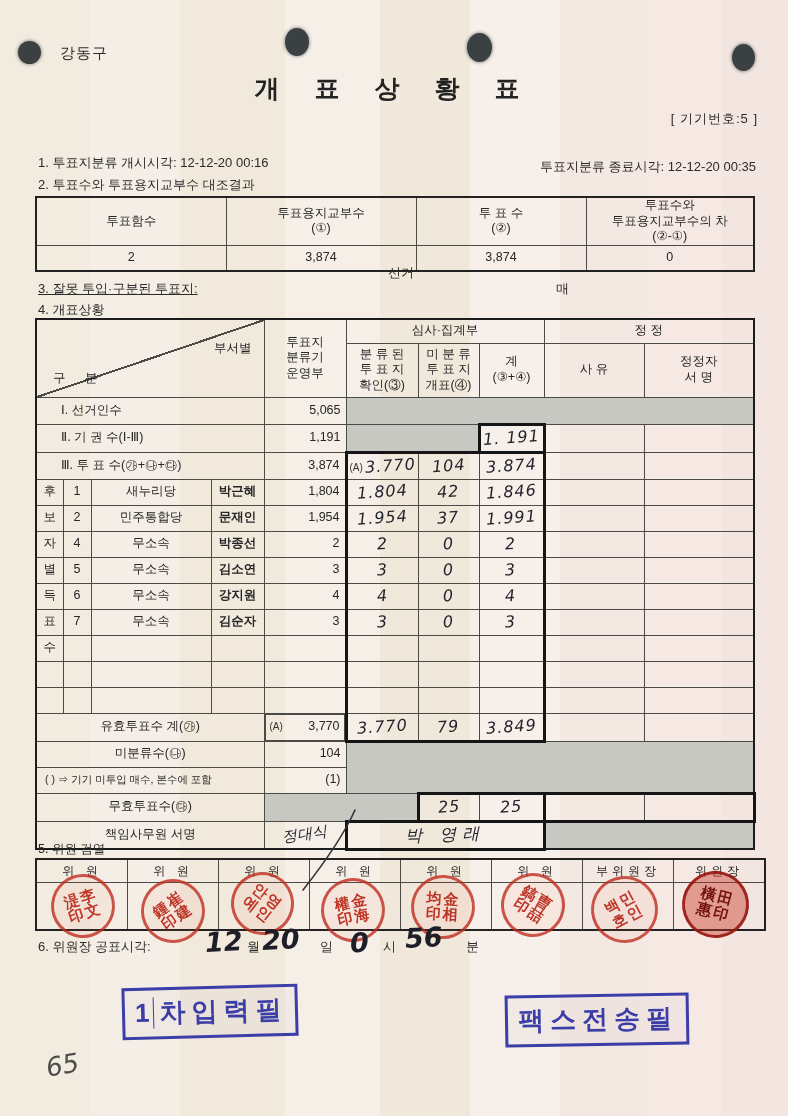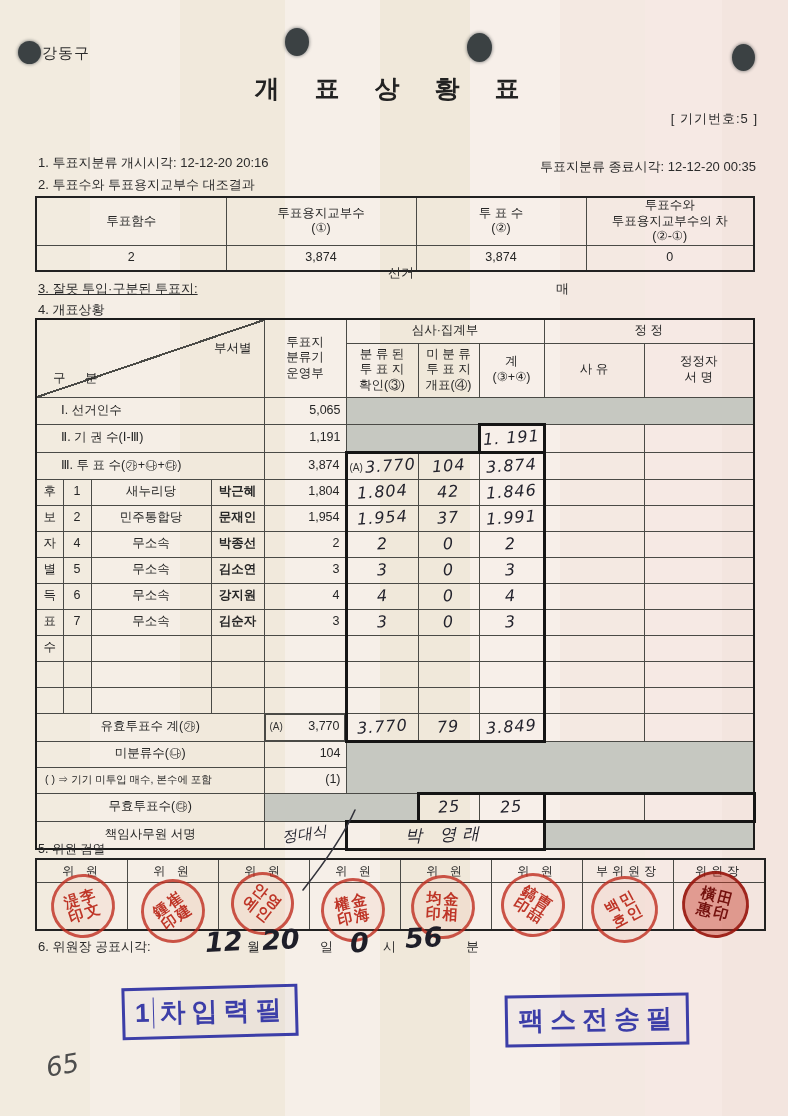--- a/index.html
+++ b/index.html
@@ -3,21 +3,21 @@
 <meta charset="utf-8">
 <style>
   html,body{margin:0;padding:0;}
   body{font-family:"Liberation Sans",sans-serif;background:#888;}
   .paper{position:relative;width:788px;height:1116px;overflow:hidden;color:#2b2b2b;
     background:
       linear-gradient(90deg,#f2ebdf 0 90px,#f5eee6 90px 180px,#f1e9dc 180px 285px,#f6efe8 285px 380px,
                       #f0e8da 380px 470px,#f7efe9 470px 560px,#f4e9e2 560px 645px,#f6e9e4 645px 722px,#f3e5df 722px 788px);}
   .abs{position:absolute;}
   .hole{position:absolute;background:#3b4143;border-radius:50%;box-shadow:0 0 3px 1px rgba(59,65,67,.45);}
-  .district{left:42px;top:44px;font-size:15px;letter-spacing:1px;}
+  .district{left:60px;top:44px;font-size:15px;letter-spacing:1px;}
   .title{left:0;top:72px;width:788px;text-align:center;font-size:25px;font-weight:bold;letter-spacing:14px;color:#222;}
   .machine{right:30px;top:110px;font-size:13px;letter-spacing:1px;}
   .election{left:44px;top:131px;font-size:13.5px;}
   .l1a{left:38px;top:154px;font-size:13px;}
   .l1b{right:32px;top:158px;font-size:13px;}
   .l2{left:38px;top:176px;font-size:13px;}
   table{border-collapse:collapse;table-layout:fixed;}
   td,th{border:1px solid #4a4a46;font-weight:normal;padding:0;font-size:12.5px;color:#262626;
         text-align:center;vertical-align:middle;white-space:pre-line;line-height:1.25;}
   .cmp{left:35px;top:196px;width:720px;border:2px solid #222;}
@@ -80,21 +80,21 @@
 <div class="paper">
 
   <div class="hole" style="left:18px;top:41px;width:23px;height:23px;"></div>
   <div class="hole" style="left:285px;top:28px;width:24px;height:28px;"></div>
   <div class="hole" style="left:467px;top:33px;width:25px;height:29px;"></div>
   <div class="hole" style="left:732px;top:44px;width:23px;height:27px;"></div>
 
   <div class="abs district">강동구</div>
   <div class="abs title">개 표 상 황 표</div>
   <div class="abs machine">[ 기기번호:5 ]</div>
-  <div class="abs l1a">1. 투표지분류 개시시각: 12-12-20 20:16</div>
+  <div class="abs l1a">1. 투표지분류 개시시각: 12-12-20 00:16</div>
   <div class="abs l1b">투표지분류 종료시각: 12-12-20 00:35</div>
   <div class="abs l2">2. 투표수와 투표용지교부수 대조결과</div>
 
   <table class="abs cmp">
     <colgroup>
         <col style="width:190px">
         <col style="width:190px">
         <col style="width:170px">
         <col style="width:168px">
       </colgroup>

